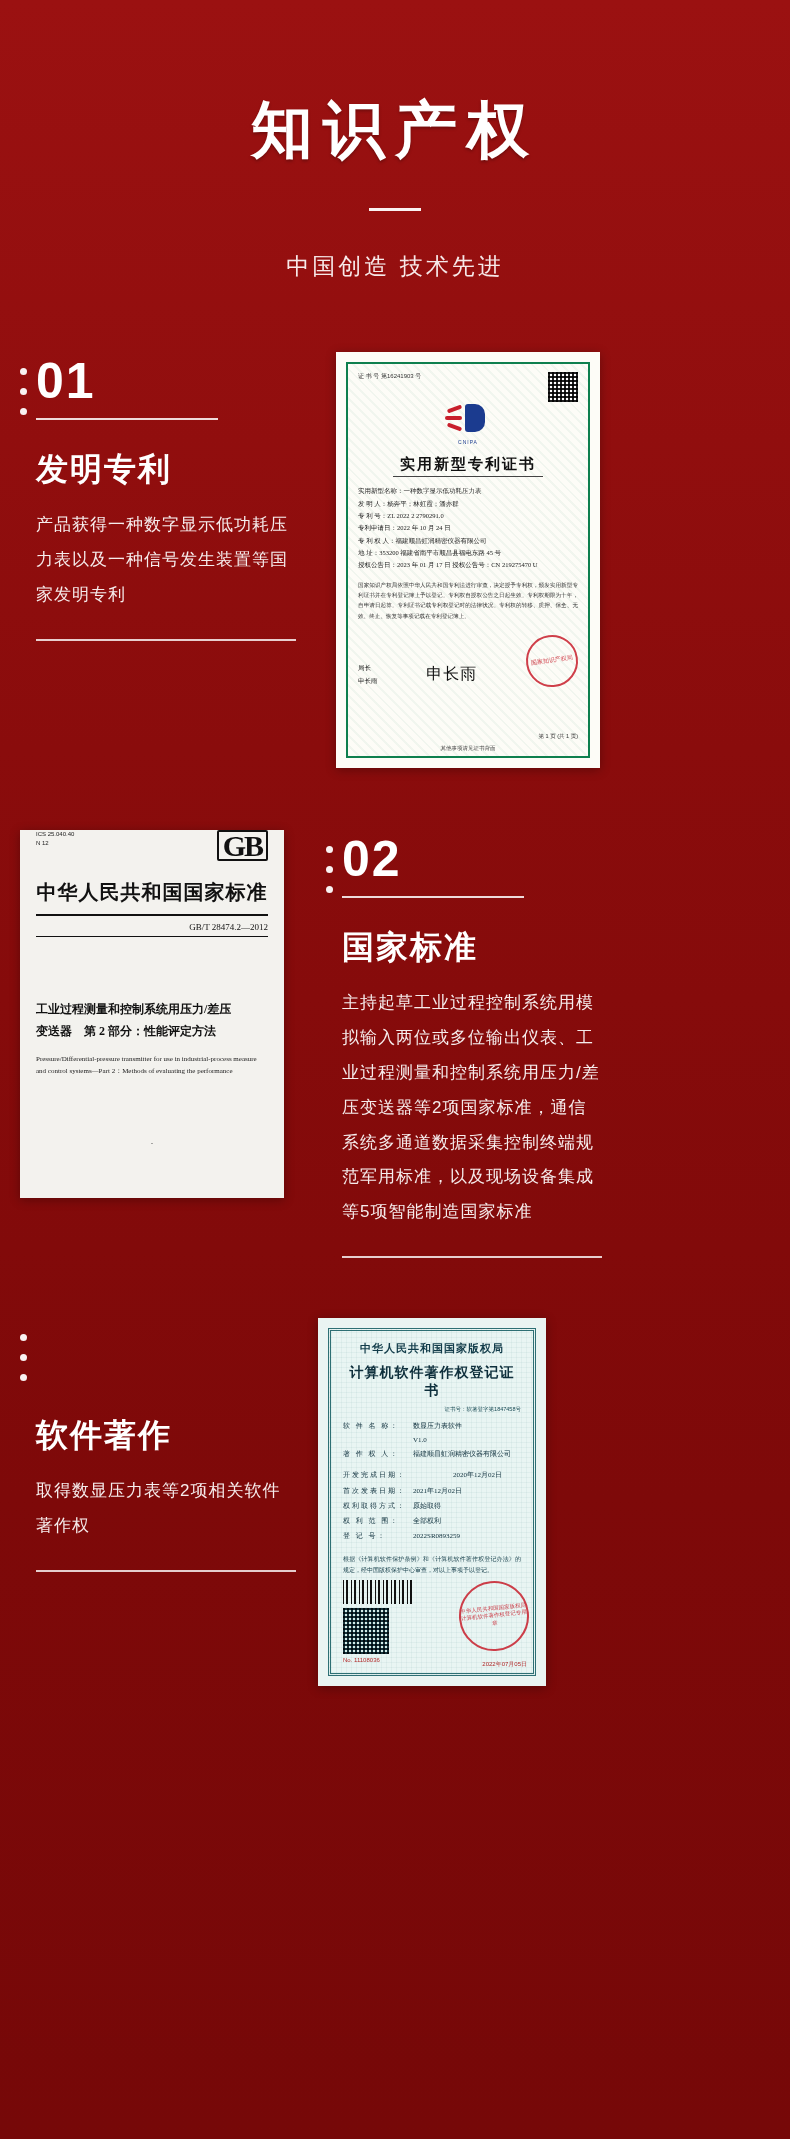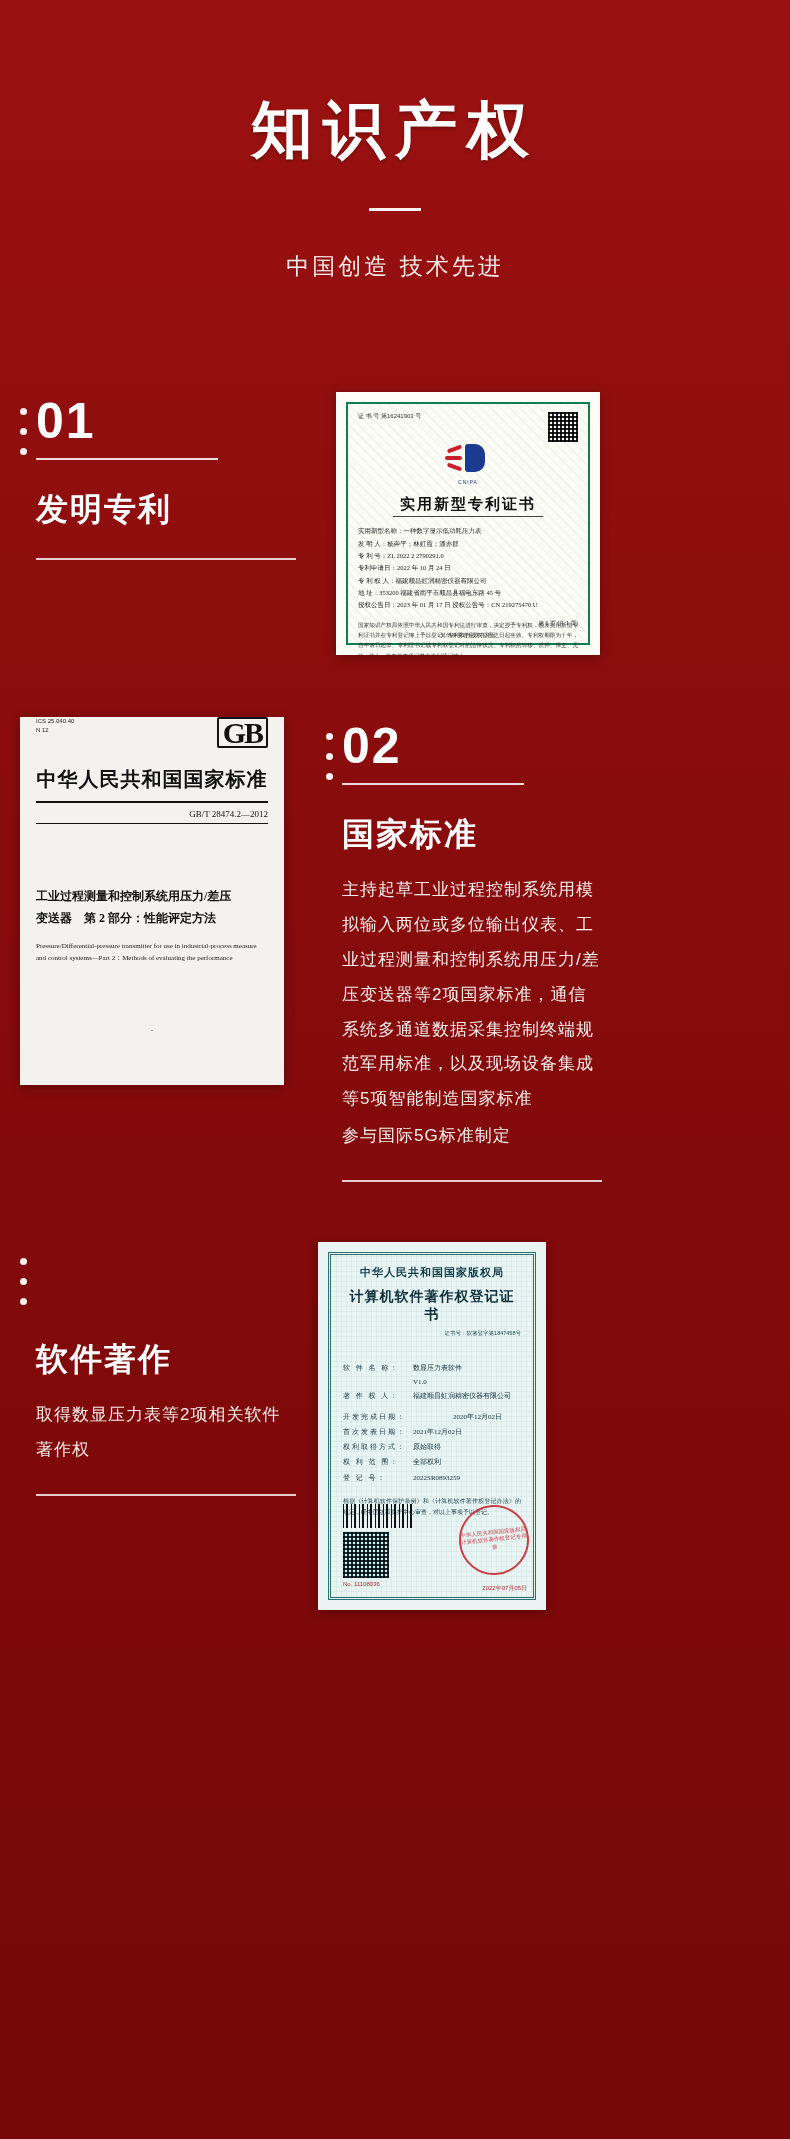--- a/index.html
+++ b/index.html
@@ -124,21 +124,21 @@
     box-sizing: border-box;
     background: #ffffff;
     box-shadow: 0 2px 10px rgba(0,0,0,0.3);
     position: relative;
     overflow: hidden;
   }
 
   
   .cert1 {
     width: 264px;
-    height: 263px;
+    height: 416px;
     padding: 10px;
     background: #fdfcf7;
   }
   .c1-inner {
     border: 2px solid #0e7f4e;
     width: 100%;
     height: 100%;
     box-sizing: border-box;
     padding: 8px 10px;
     position: relative;
@@ -372,21 +372,21 @@
     margin-top: 8px;
     font-family: "Liberation Serif", serif;
   }
   .c3-certno {
     text-align: right;
     font-size: 5.5px;
     color: #1a4b55;
     margin-top: 6px;
   }
   .c3-fields {
-    margin-top: 24px;
+    margin-top: 6px;
     font-size: 7px;
     color: #0e2f3c;
     line-height: 2.15;
     font-family: "Liberation Serif", serif;
   }
   .c3-fields .f { display: flex; }
   .c3-fields .k { width: 70px; letter-spacing: 2px; flex: 0 0 70px; }
   .c3-fields .v { flex: 1; }
   .c3-ver { font-size: 7px; color: #0e2f3c; margin-left: 70px; line-height: 1.9; }
   .c3-note {
@@ -439,35 +439,36 @@
 <body>
 
 <div class="page">
 
   <div class="header">
     <div class="header-title">知识产权</div>
     <div class="header-rule"></div>
     <div class="header-subtitle">中国创造  技术先进</div>
   </div>
 
-  <div class="block" style="margin-top:110px;">
+  <div class="block" style="margin-top:70px;">
     <div class="row">
       <div class="text-col" style="width:310px; padding-left:20px;">
         <div class="num-line">
           <div class="dots">
             <div class="dot"></div>
             <div class="dot"></div>
             <div class="dot"></div>
           </div>
           <div class="num-wrap">
             <div class="num">01</div>
             <div class="num-underline"></div>
           </div>
         </div>
         <div class="heading" style="margin-left:16px;">发明专利</div>
+        <div class="body-text" style="margin-left:16px; width:258px;">产品获得一种数字显示低功耗压力表以及一种信号发生装置等国家发明专利</div>
         <div class="bottom-rule" style="margin-left:16px;"></div>
       </div>
 
       <div style="padding-left:26px; padding-top:-10px;">
         <div class="cert cert1">
           <div class="c1-inner">
             <div class="c1-topline">
               <span>证 书 号 第16241903 号</span>
               <span class="qr"></span>
             </div>
@@ -531,21 +532,20 @@
             <div class="dot"></div>
             <div class="dot"></div>
           </div>
           <div class="num-wrap">
             <div class="num">02</div>
             <div class="num-underline"></div>
           </div>
         </div>
         <div class="heading" style="margin-left:16px;">国家标准</div>
         <div class="body-text" style="margin-left:16px; width:262px;">主持起草工业过程控制系统用模拟输入两位或多位输出仪表、工业过程测量和控制系统用压力/差压变送器等2项国家标准，通信系统多通道数据采集控制终端规范军用标准，以及现场设备集成等5项智能制造国家标准</div>
-        <div class="body-text" style="margin-left:16px; width:262px; margin-top:2px;">参与国际5G标准制定</div>
         <div class="bottom-rule" style="margin-left:16px;"></div>
       </div>
     </div>
   </div>
 
   <div class="block" style="margin-top:60px; padding-bottom:70px;">
     <div class="row">
       <div class="text-col" style="width:300px; padding-left:20px;">
         <div class="num-line">
           <div class="dots">

